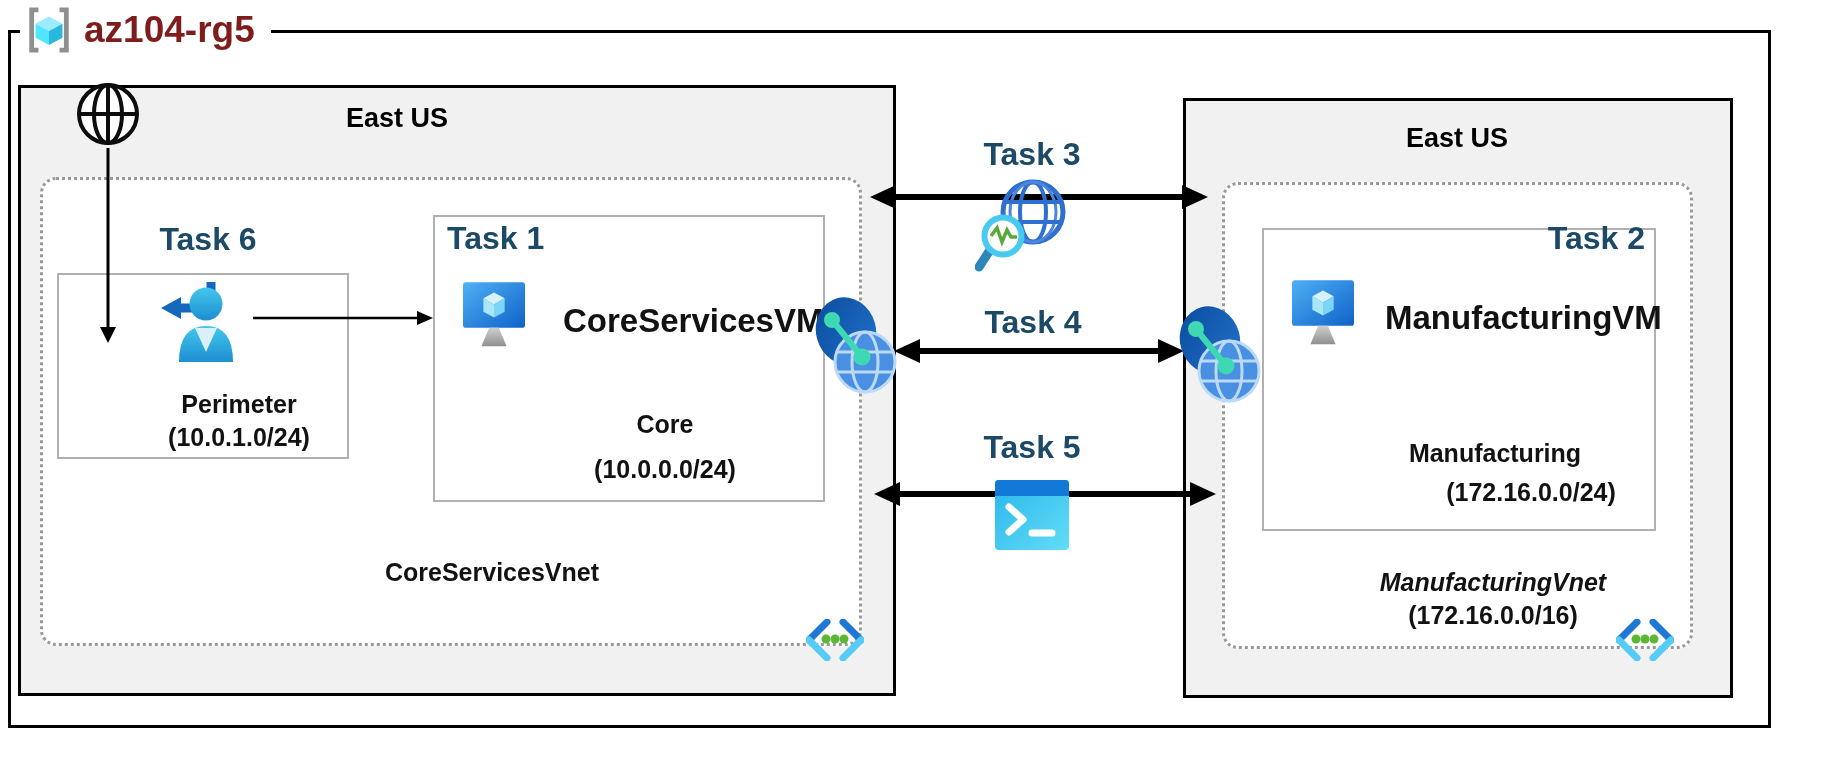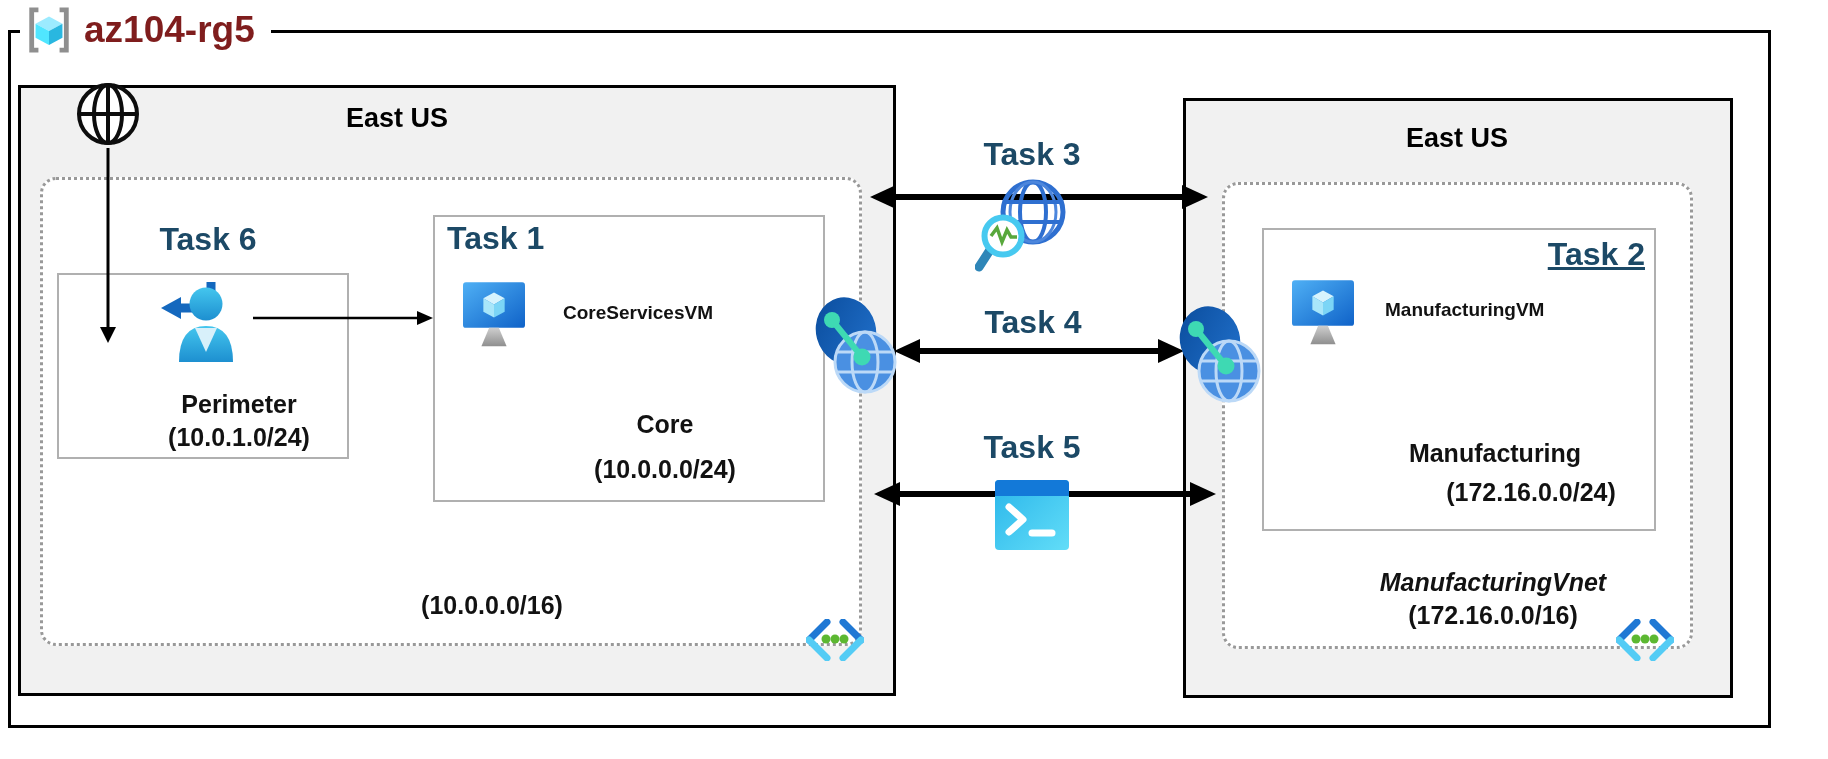--- a/index.html
+++ b/index.html
@@ -8,21 +8,21 @@
   .abs{position:absolute;}
   .rg-outline{left:8px;top:30px;width:1757px;height:692px;border:3px solid var(--outline,#000);z-index:0;}
   .rg-label{left:20px;top:2px;height:56px;display:flex;align-items:center;gap:10px;
             background:#fff;padding:0 16px 0 4px;z-index:5;}
   .rg-title{font-size:37px;color:#7f1d1d;}
   .region{background:var(--region-bg,#f1f1f1);border:3px solid var(--outline,#0a0a0a);z-index:1;}
   .region-title{font-size:27px;text-align:center;z-index:2;color:#000;}
   .vnet-box{border:3px dotted var(--vnet-dotted-border,#999);border-radius:16px;background:#fff;z-index:1;}
   .subnet-box{background:#fff;border:2px solid var(--subnet-border,#b0b0b0);z-index:1;}
   .task-label{font-size:32px;color:var(--task-label,#1c4966);z-index:2;}
-  .vm-name{font-size:19px;white-space:nowrap;z-index:2;}
+  .vm-name{font-size:33px;white-space:nowrap;z-index:2;}
   .net-name{font-size:25px;text-align:center;line-height:28px;z-index:2;padding-left:38px;}
   .center{text-align:center;}
   .right{text-align:right;}
   .icon{z-index:4;line-height:0;}
   .arrows{left:0;top:0;z-index:3;pointer-events:none;}
 </style>
 </head>
 <body>
 
 <div class="stage">
@@ -94,39 +94,39 @@
       <polygon points="32,10.5 43,16.5 32,23 21,16.5" fill="#d6f3fd"></polygon>
       <polygon points="21,16.5 32,23 32,36.5 21,30.5" fill="#a8e6fa"></polygon>
       <polygon points="32,23 43,16.5 43,30.5 32,36.5" fill="#7cd5f6"></polygon>
       <path d="M27 47 h10 l8 19 h-26 z" fill="url(#st1)"></path>
     </svg>
   </div>
   <div class="abs vm-name" style="left:563px;top:302px;">CoreServicesVM</div>
   <div class="abs net-name" style="left:433px;top:410px;width:388px;">Core</div>
   <div class="abs net-name" style="left:433px;top:455px;width:388px;">(10.0.0.0/24)</div>
 
-  <div class="abs net-name" style="left:254px;top:591px;width:400px;">(10.0.0.0/16)</div>
+  <div class="abs net-name" style="left:254px;top:558px;width:400px;">CoreServicesVnet</div>
   <div class="abs icon" style="left:806px;top:619px;">
     <svg width="58" height="42" viewBox="0 0 58 42">
       <line x1="21" y1="3" x2="3" y2="21" stroke="#1f78d4" stroke-width="7" stroke-linecap="round"></line>
       <line x1="3" y1="21" x2="21" y2="39" stroke="#54ccf5" stroke-width="7" stroke-linecap="round"></line>
       <line x1="37" y1="3" x2="55" y2="21" stroke="#1f78d4" stroke-width="7" stroke-linecap="round"></line>
       <line x1="55" y1="21" x2="37" y2="39" stroke="#54ccf5" stroke-width="7" stroke-linecap="round"></line>
       <circle cx="20" cy="20" r="4.5" fill="#5cb832"></circle>
         <circle cx="29" cy="20" r="4.5" fill="#5cb832"></circle>
         <circle cx="38" cy="20" r="4.5" fill="#5cb832"></circle>
     </svg>
   </div>
 
   <div class="abs region" style="left:1183px;top:98px;width:544px;height:594px;"></div>
   <div class="abs region-title" style="left:1357px;top:123px;width:200px;">East US</div>
   <div class="abs vnet-box" style="left:1222px;top:182px;width:465px;height:461px;"></div>
 
   <div class="abs subnet-box" style="left:1262px;top:228px;width:390px;height:299px;"></div>
-  <div class="abs task-label right" style="left:1445px;top:236px;width:200px;text-decoration:underline;">Task 2</div>
+  <div class="abs task-label right" style="left:1445px;top:220px;width:200px;">Task 2</div>
   <div class="abs icon" style="left:1292px;top:280px;">
     <svg width="62" height="78" viewBox="0 0 64 80">
       <defs>
         <linearGradient id="vm2" x1="0" y1="0" x2="1" y2="1">
           <stop offset="0" stop-color="#4fb0f5"></stop>
             <stop offset="1" stop-color="#0f62c8"></stop>
         </linearGradient>
         <linearGradient id="st2" x1="0" y1="0" x2="0" y2="1">
           <stop offset="0" stop-color="#cfcfcf"></stop>
             <stop offset="1" stop-color="#8f8f8f"></stop>

